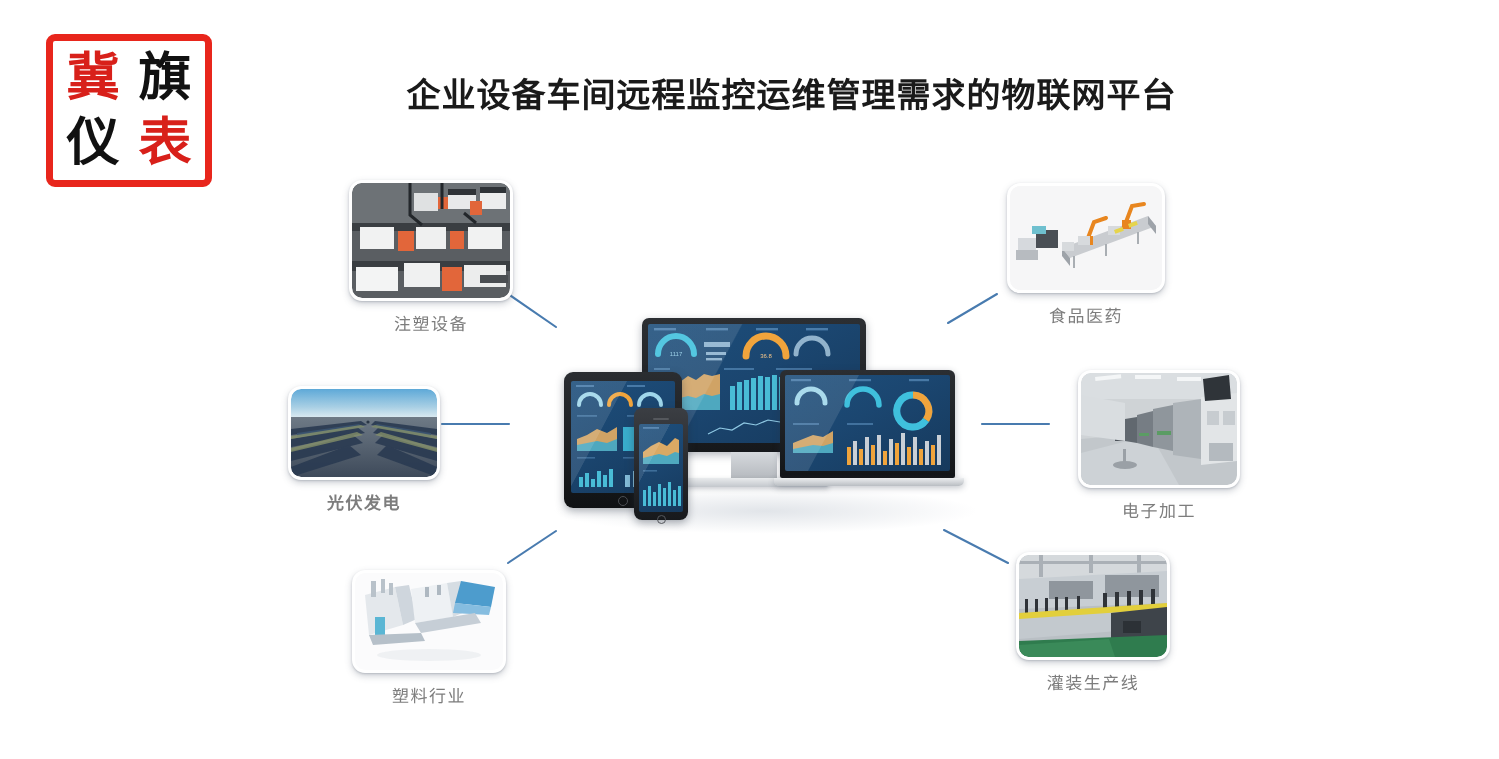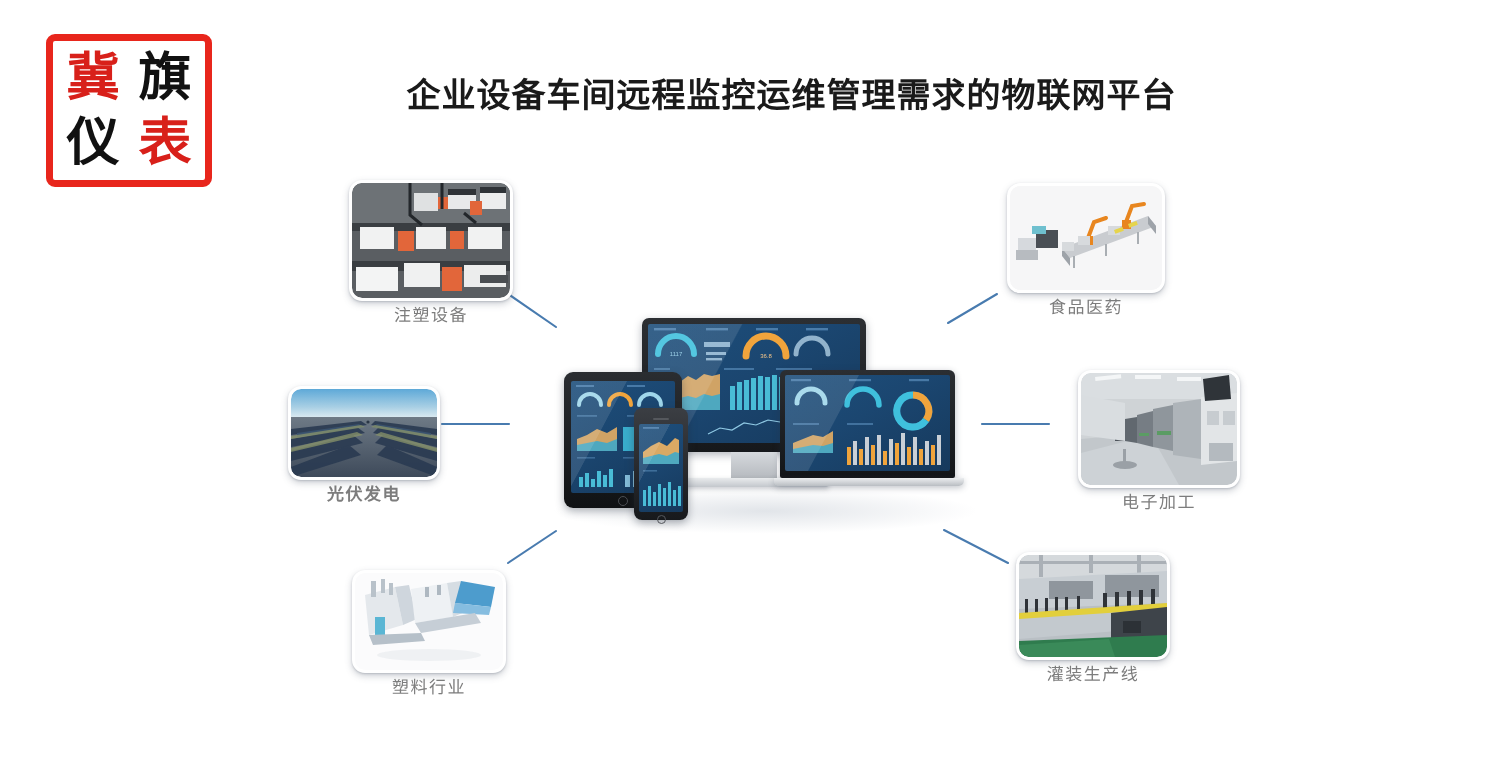--- a/index.html
+++ b/index.html
@@ -91,20 +91,21 @@
     overflow: hidden;
     position: relative;
   }
   .node-card .thumb {
     position: absolute;
     inset: 0;
     border-radius: 10px;
     overflow: hidden;
   }
   .node-label {
+    margin-top: 9px;
     font-size: 17px;
     color: #7d7d7d;
     letter-spacing: 1.5px;
     white-space: nowrap;
   }
 
   
   #device-cluster {
     position: absolute;
     left: 556px;

